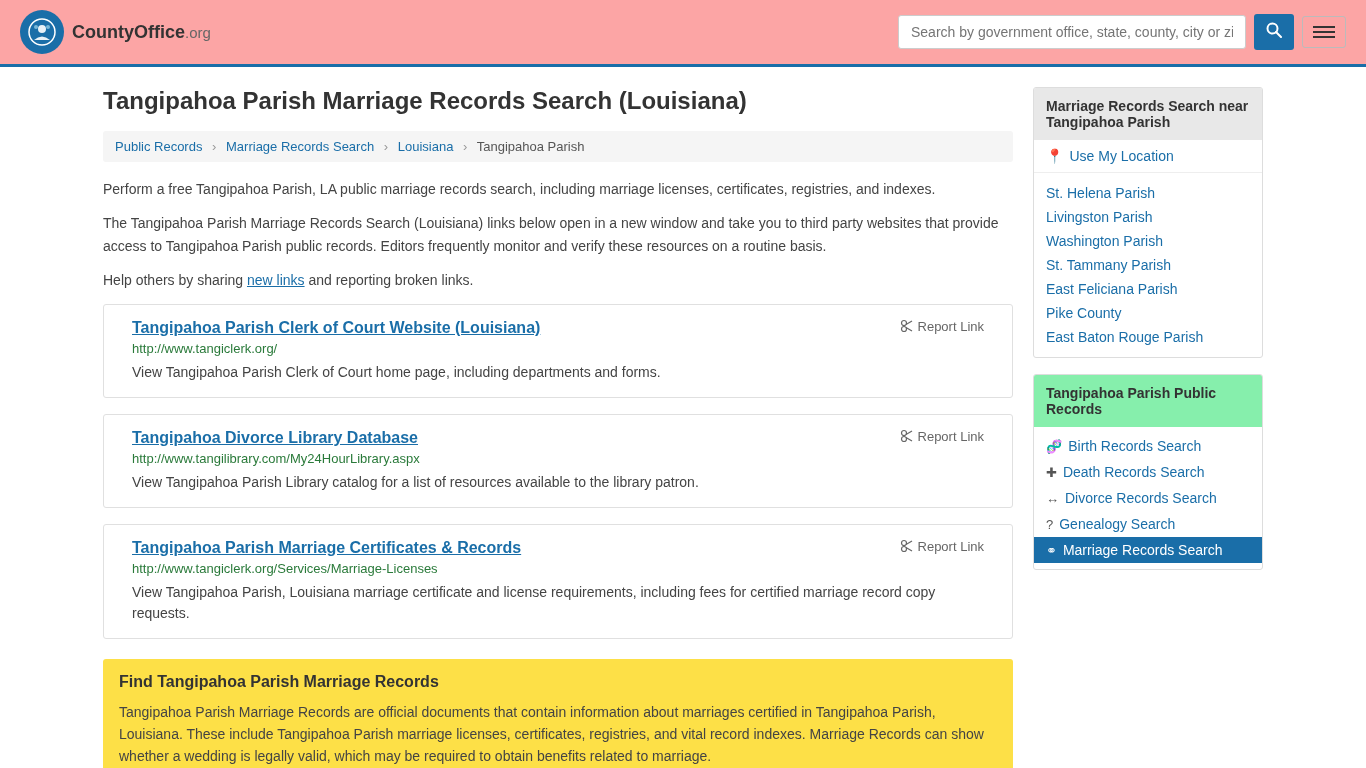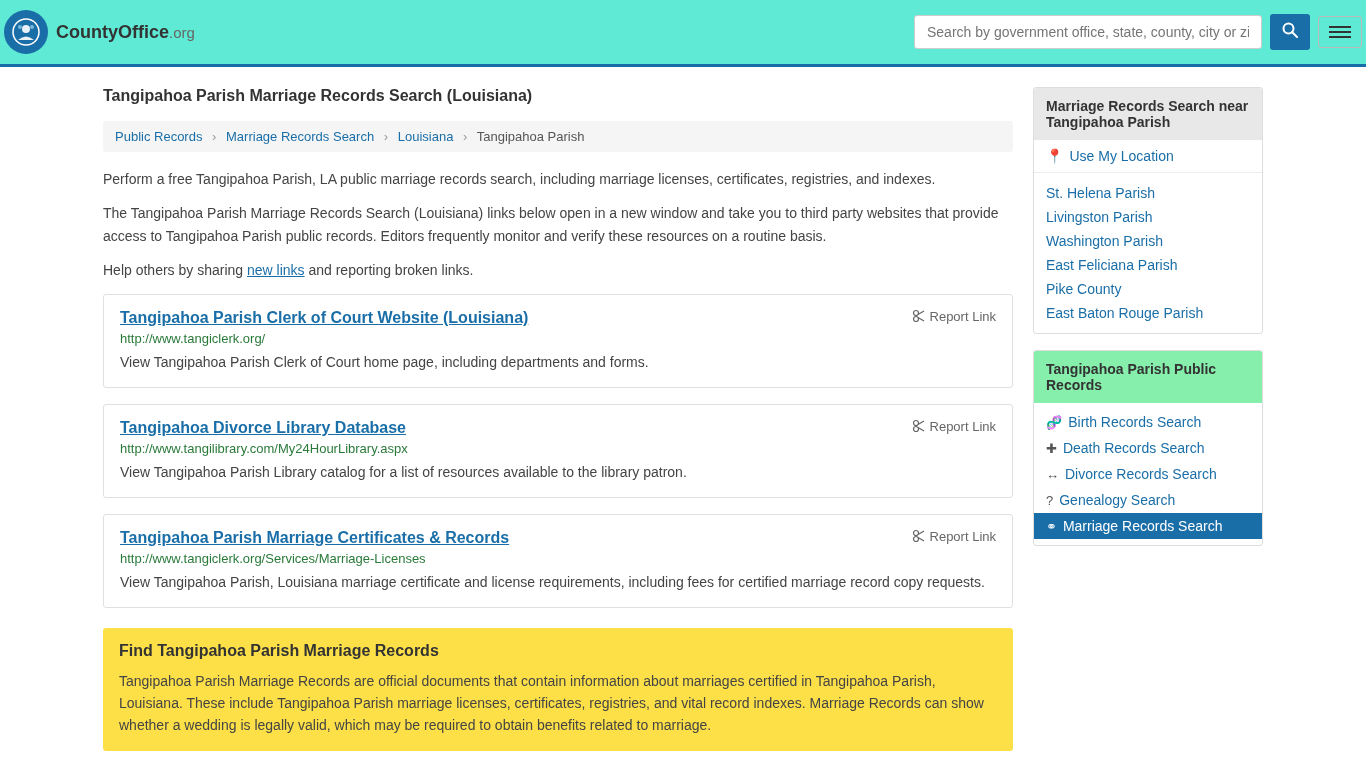--- a/index.html
+++ b/index.html
@@ -1,22 +1,22 @@
 <!DOCTYPE html>
 <html><head>
   <meta charset="utf-8">
   <style>
     * { margin: 0; padding: 0; box-sizing: border-box; }
     body { font-family: Arial, sans-serif; font-size: 14px; color: #333; background: #fff; }
 
     
     .header {
-      background: #5eead4;
+      background: #fca5a5;
       border-bottom: 3px solid #1a6ea8;
-      padding: 10px 4px;
+      padding: 10px 20px;
       display: flex;
       align-items: center;
       justify-content: space-between;
     }
     .logo-area {
       display: flex;
       align-items: center;
       gap: 8px;
     }
     .logo-circle {
@@ -66,21 +66,21 @@
       flex: 1;
       min-width: 0;
     }
     .sidebar {
       width: 230px;
       flex-shrink: 0;
     }
 
     
     .page-title {
-      font-size: 16px;
+      font-size: 24px;
       font-weight: bold;
       color: #333;
       margin-bottom: 16px;
     }
 
     
     .breadcrumb {
       background: #f5f5f5;
       padding: 8px 12px;
       border-radius: 3px;
@@ -106,21 +106,21 @@
     .intro-text a {
       color: #1a6ea8;
       text-decoration: underline;
     }
 
     
     .result-card {
       border: 1px solid #e0e0e0;
       border-radius: 3px;
       margin-bottom: 16px;
-      padding: 14px 16px;
+      padding: 14px 28px;
     }
     .result-card .result-title {
       font-size: 16px;
       font-weight: bold;
       color: #1a6ea8;
       text-decoration: underline;
       cursor: pointer;
       display: inline-block;
       margin-bottom: 4px;
     }
@@ -368,20 +368,21 @@
     <div class="sidebar-box">
       <div class="sidebar-header">Marriage Records Search near Tangipahoa Parish</div>
       <div class="sidebar-location">
         <span class="location-icon">📍</span>
         <a href="#">Use My Location</a>
       </div>
       <ul class="sidebar-list" id="nearby-list">
           <li><a href="#">St. Helena Parish</a></li>
           <li><a href="#">Livingston Parish</a></li>
           <li><a href="#">Washington Parish</a></li>
+          <li><a href="#">St. Tammany Parish</a></li>
           <li><a href="#">East Feliciana Parish</a></li>
           <li><a href="#">Pike County</a></li>
           <li><a href="#">East Baton Rouge Parish</a></li>
         </ul>
     </div>
 
     <div class="sidebar-records">
       <div class="sidebar-header">Tangipahoa Parish Public Records</div>
       <ul id="public-records-list">
           <li style="padding: 5px 12px; font-size: 14px;"><a href="#"><span class="rec-icon">🧬</span>Birth Records Search</a></li>

